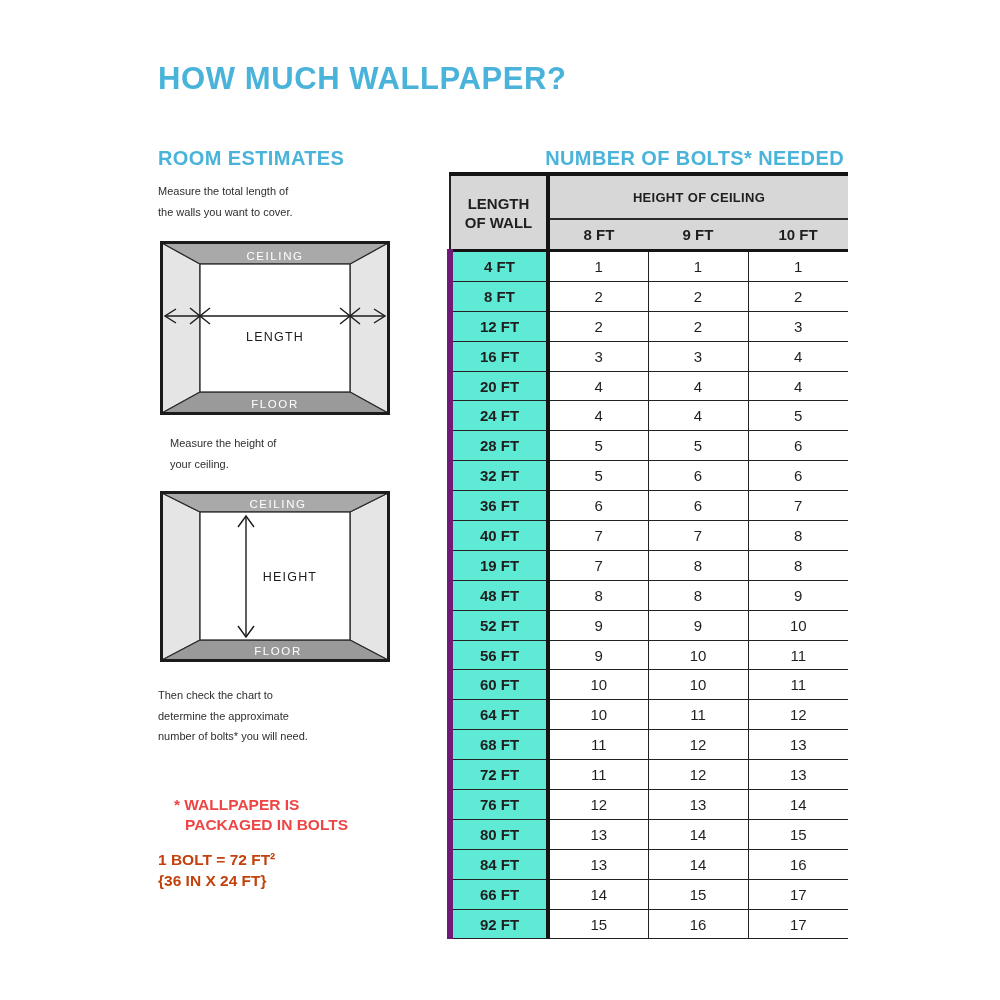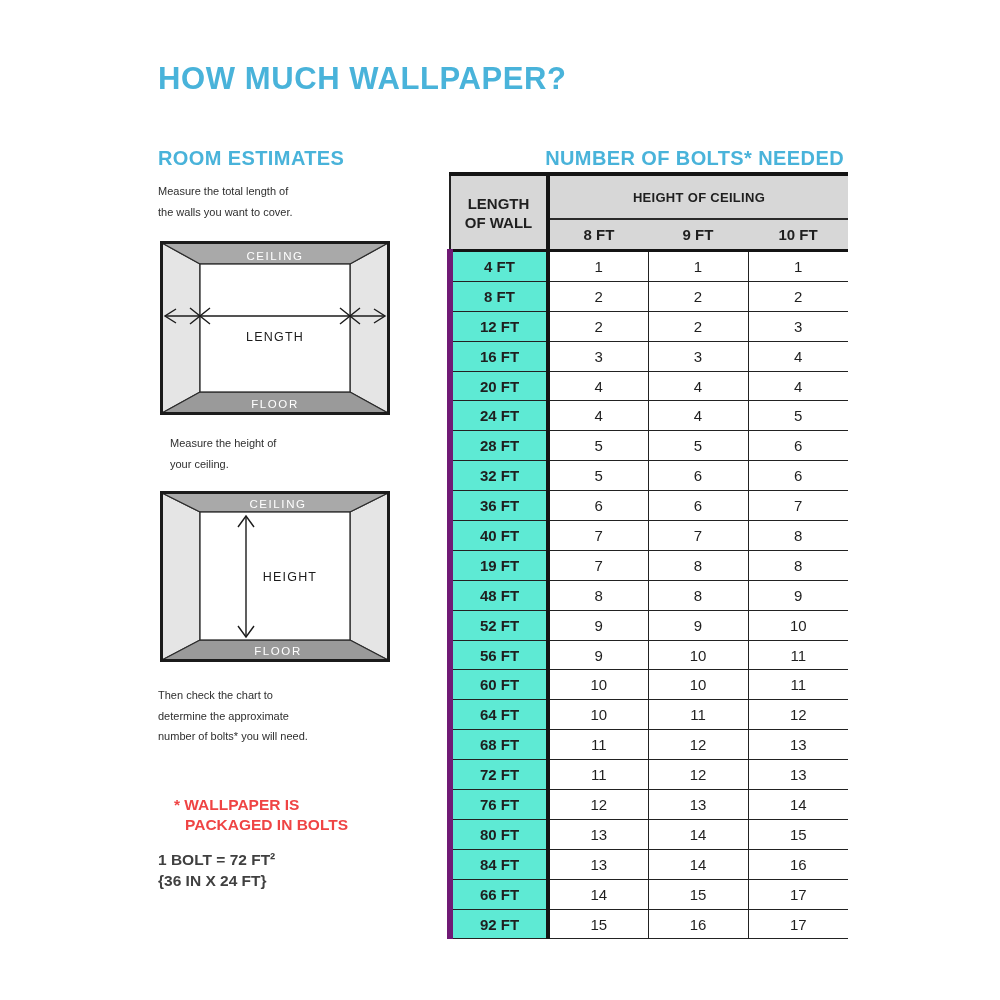--- a/index.html
+++ b/index.html
@@ -9,21 +9,21 @@
   .accent{color:#49b3da;}
   .col-heading{font-size:20px;font-weight:bold;letter-spacing:0.4px;}
   .left-heading{left:158px;top:147px;}
   .table-heading{left:446px;top:147px;width:398px;text-align:right;}
   .para{font-size:11px;line-height:20.5px;white-space:pre-line;color:#2e2e2e;}
   .para1{left:158px;top:181px;}
   .para2{left:170px;top:433px;}
   .para3{left:158px;top:685px;}
   .note{left:157px;top:795px;font-size:15.5px;font-weight:bold;line-height:20px;color:#ef4444;margin-left:17px;}
   .note .indent{margin-left:11px;}
-  .boltnote{left:158px;top:849px;font-size:15.5px;font-weight:bold;line-height:21px;color:#404040;}
+  .boltnote{left:158px;top:849px;font-size:15.5px;font-weight:bold;line-height:21px;color:#c2410c;}
   .diag1{left:160px;top:241px;}
   .diag2{left:160px;top:491px;}
   svg text{font-family:"Liberation Sans",sans-serif;}
   .svg-band-label{font-size:11.5px;letter-spacing:1.6px;fill:#ffffff;}
   .svg-dim-label{font-size:12.5px;letter-spacing:1.2px;fill:#1c1c1c;}
 
   table.bolts{position:absolute;left:447px;top:172px;width:398px;border-collapse:collapse;table-layout:fixed;border-top:4px solid #141414;}
   table.bolts th, table.bolts td{padding:0;text-align:center;vertical-align:middle;color:#1f1f1f;}
   .cell-gray{background:#d7d7d7;}
   th.col1{border-left:2px solid #222;border-right:4px solid #141414;border-bottom:3px solid #141414;

